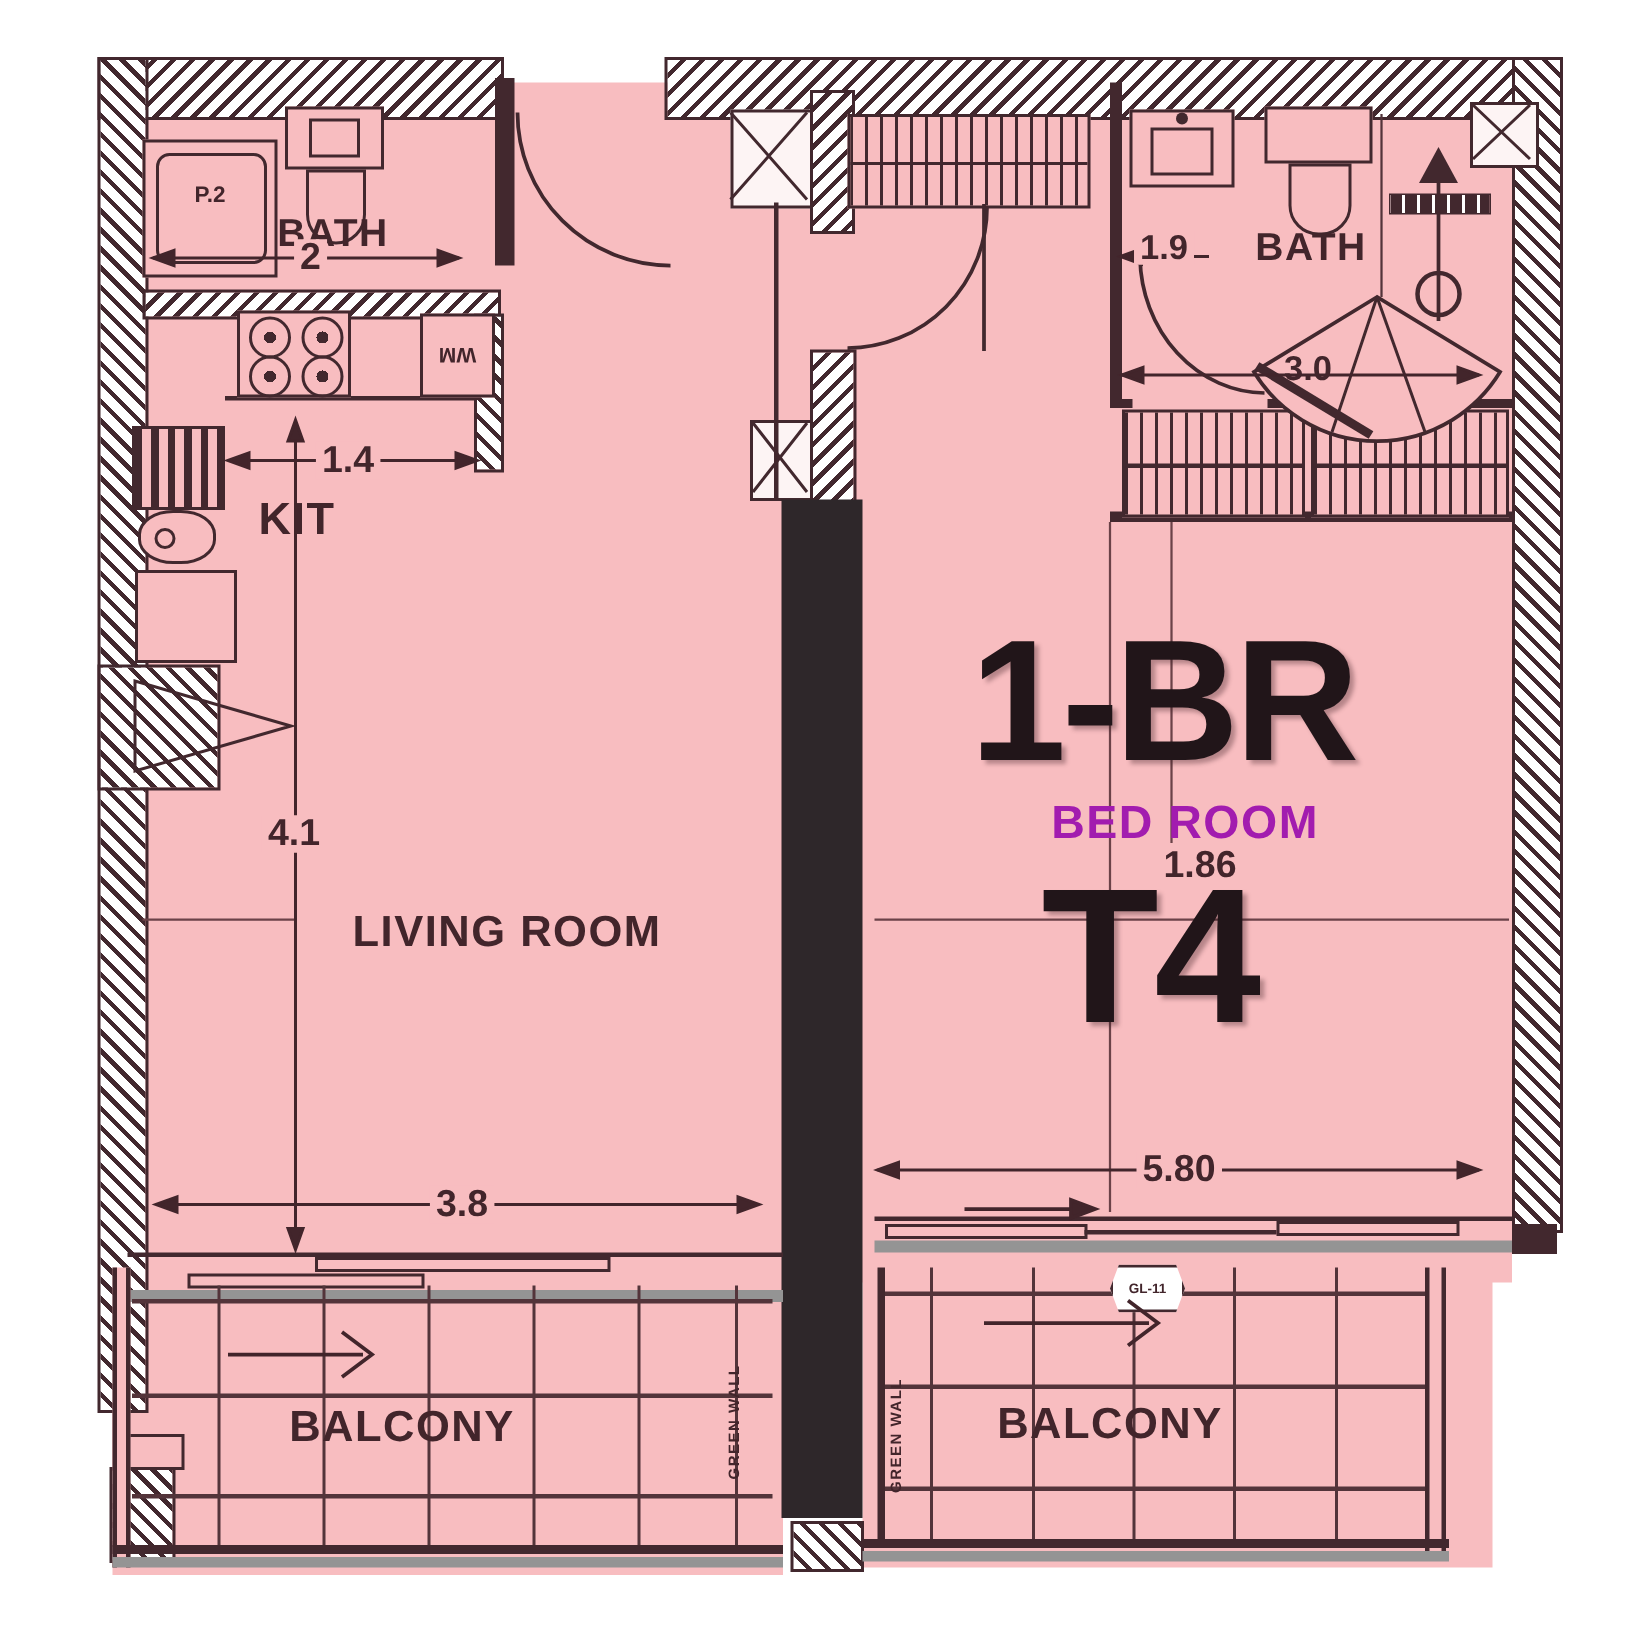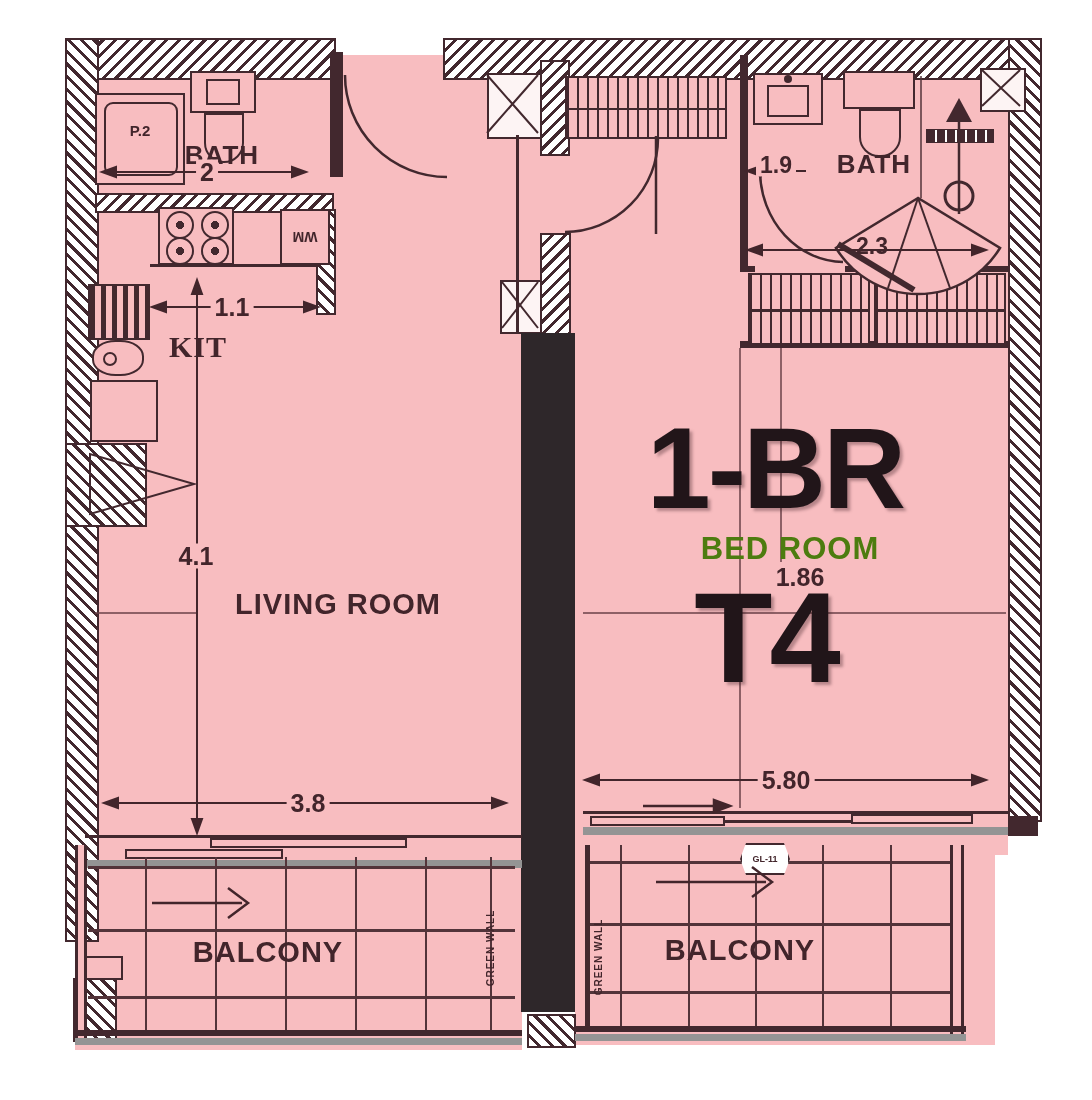--- a/index.html
+++ b/index.html
@@ -207,36 +207,36 @@
       <line x1="656" y1="882" x2="766" y2="882"></line>
       <path d="M752,867 L772,882 L752,897"></path>
       <line x1="643" y1="806" x2="716" y2="806"></line>
       <polygon points="730,806 714,800 714,812" fill="#42252b"></polygon>
     </g>
   </svg>
 
   <div class="txt room" style="left:222px;top:155px;font-size:26px;">BATH</div>
   <div class="txt dim" style="left:207px;top:172px;">2</div>
   <div class="txt" style="left:140px;top:130px;font-size:15px;">P.2</div>
-  <div class="txt room" style="left:198px;top:347px;font-size:30px;font-family:Liberation Serif, serif;">KIT</div>
-  <div class="txt dim" style="left:232px;top:307px;">1.1</div>
+  <div class="txt room" style="left:198px;top:347px;font-size:30px;">KIT</div>
+  <div class="txt dim" style="left:232px;top:307px;">1.4</div>
   <div class="txt" style="left:305px;top:237px;font-size:14px;transform:translate(-50%,-50%) rotate(180deg);">WM</div>
 
 
   <div class="txt dim" style="left:196px;top:556px;">4.1</div>
-  <div class="txt room" style="left:338px;top:604px;">LIVING ROOM</div>
+  <div class="txt room" style="left:338px;top:622px;">LIVING ROOM</div>
   <div class="txt dim" style="left:308px;top:803px;text-align:right;">3.8</div>
   <div class="txt room" style="left:268px;top:952px;">BALCONY</div>
 
   <div class="txt room" style="left:874px;top:164px;font-size:26px;">BATH</div>
   <div class="txt dim" style="left:776px;top:165px;font-size:23px;">1.9</div>
-  <div class="txt dim" style="left:872px;top:246px;font-size:23px;background:none;">2.3</div>
+  <div class="txt dim" style="left:872px;top:246px;font-size:23px;background:none;">3.0</div>
 
   <div class="txt big" style="left:775px;top:468px;font-size:115px;">1-BR</div>
-  <div class="txt" style="left:790px;top:548px;font-size:31px;color:#4d7c0f;letter-spacing:1px;">BED ROOM</div>
+  <div class="txt" style="left:790px;top:548px;font-size:31px;color:#a21caf;letter-spacing:1px;">BED ROOM</div>
   <div class="txt dim" style="left:800px;top:577px;background:none;">1.86</div>
   <div class="txt big" style="left:766px;top:638px;font-size:128px;">T4</div>
   <div class="txt dim" style="left:786px;top:780px;">5.80</div>
   <div class="txt room" style="left:740px;top:950px;">BALCONY</div>
 
   <div class="gw" style="left:490px;top:948px;">GREEN WALL</div>
   <div class="gw" style="left:598px;top:957px;">GREEN WALL</div>
 
 </div>
 

